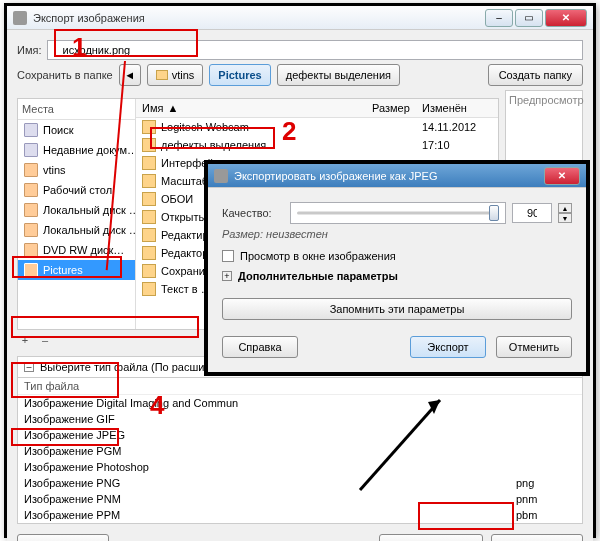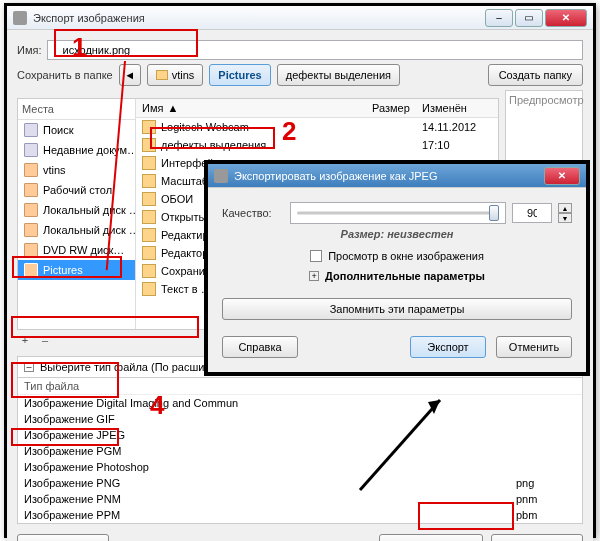--- a/index.html
+++ b/index.html
@@ -6,21 +6,21 @@
 body { margin: 0; background: #fff; width: 600px; height: 541px; position: relative; }
 .window { position: absolute; border: 1px solid #888; background: #f0f0f0; box-shadow: 2px 2px 8px rgba(0,0,0,0.3); }
 .main-window { left: 4px; top: 3px; width: 592px; height: 535px; border: 3px solid #000; }
 .titlebar { height: 24px; background: linear-gradient(#fdfdfe, #e7eef6); display: flex; align-items: center; padding: 0 6px; border-bottom: 1px solid #ccc; }
 .titlebar .ticon { width: 14px; height: 14px; margin-right: 6px; background: #999; border-radius: 2px; }
 .titlebar .title { flex: 1; color: #333; }
 .winbtns { display: flex; gap: 2px; }
 .winbtn { width: 28px; height: 18px; background: linear-gradient(#f5f8fc,#d6e2f0); border: 1px solid #8aa; border-radius: 3px; display: flex; align-items: center; justify-content: center; font-size: 10px; }
 .winbtn.close { background: linear-gradient(#e67,#c23); color: #fff; font-weight: bold; width: 42px; }
 .body { padding: 6px 10px; background: #f0f0f0; }
-.row { display: flex; align-items: center; margin: 4px 0; gap: 6px; justify-content: center; }
+.row { display: flex; align-items: center; margin: 4px 0; gap: 6px; }
 .label { color: #333; }
 .textbox { border: 1px solid #abadb3; background: #fff; padding: 3px 14px; height: 20px; }
 .btn { background: linear-gradient(#fdfdfd,#e4e4e4); border: 1px solid #8a8a8a; border-radius: 3px; padding: 3px 10px; height: 22px; display: inline-flex; align-items: center; justify-content: center; cursor: default; }
 .pathbtn { padding: 3px 8px; }
 .pathbtn.sel { background: linear-gradient(#e8f1fb,#cde3f8); border-color: #5b9dd9; font-weight: bold; color: #0b4e8a; }
 .navarrow { width: 22px; padding: 0; }
 .right { margin-left: auto; }
 .filepane { display: flex; margin-top: 8px; border: 1px solid #ccc; background: #fff; height: 232px; }
 .places { width: 118px; border-right: 1px solid #ddd; display: flex; flex-direction: column; }
 .places-header { padding: 4px 4px; border-bottom: 1px solid #e0e0e0; color: #555; }
@@ -62,21 +62,21 @@
 .modal { width: 100%; background: #f0f0f0; }
 .modal .titlebar { background: linear-gradient(#6ea6d8,#3d7ebd); color: #fff; }
 .modal .titlebar .title { color: #fff; }
 .modal-body { padding: 10px 14px 14px; }
 .slider-wrap { flex:1; height: 22px; border:1px solid #abadb3; background:#fff; position:relative; }
 .slider-track { position:absolute; left:6px; right:6px; top:50%; height:3px; background:#c9c9c9; transform:translateY(-50%); border-radius:2px; }
 .slider-thumb { position:absolute; top:2px; width:10px; height:16px; background:linear-gradient(#fdfdfd,#cfd9e6); border:1px solid #6a87a8; border-radius:2px; }
 .spin { width: 40px; text-align:center; }
 .spinbtns { display:flex; flex-direction:column; }
 .spinbtns .sb { width:14px; height:10px; border:1px solid #999; background:#eee; font-size:7px; display:flex; align-items:center; justify-content:center; line-height:1; }
-.ital { font-style: italic; color: #555; font-weight: bold; }
+.ital { font-style: italic; color: #555; }
 .checkbox { width:12px; height:12px; border:1px solid #888; background:#fff; }
 .plusbox { width:10px; height:10px; border:1px solid #888; display:flex; align-items:center; justify-content:center; font-size:9px; line-height:1; }
 .modal-foot { display:flex; gap:10px; margin-top:16px; }
 .modal-foot .btn { min-width: 76px; }
 .arrow-svg { position:absolute; pointer-events:none; }
 </style>
 </head>
 <body>
 
 <div class="window main-window">

